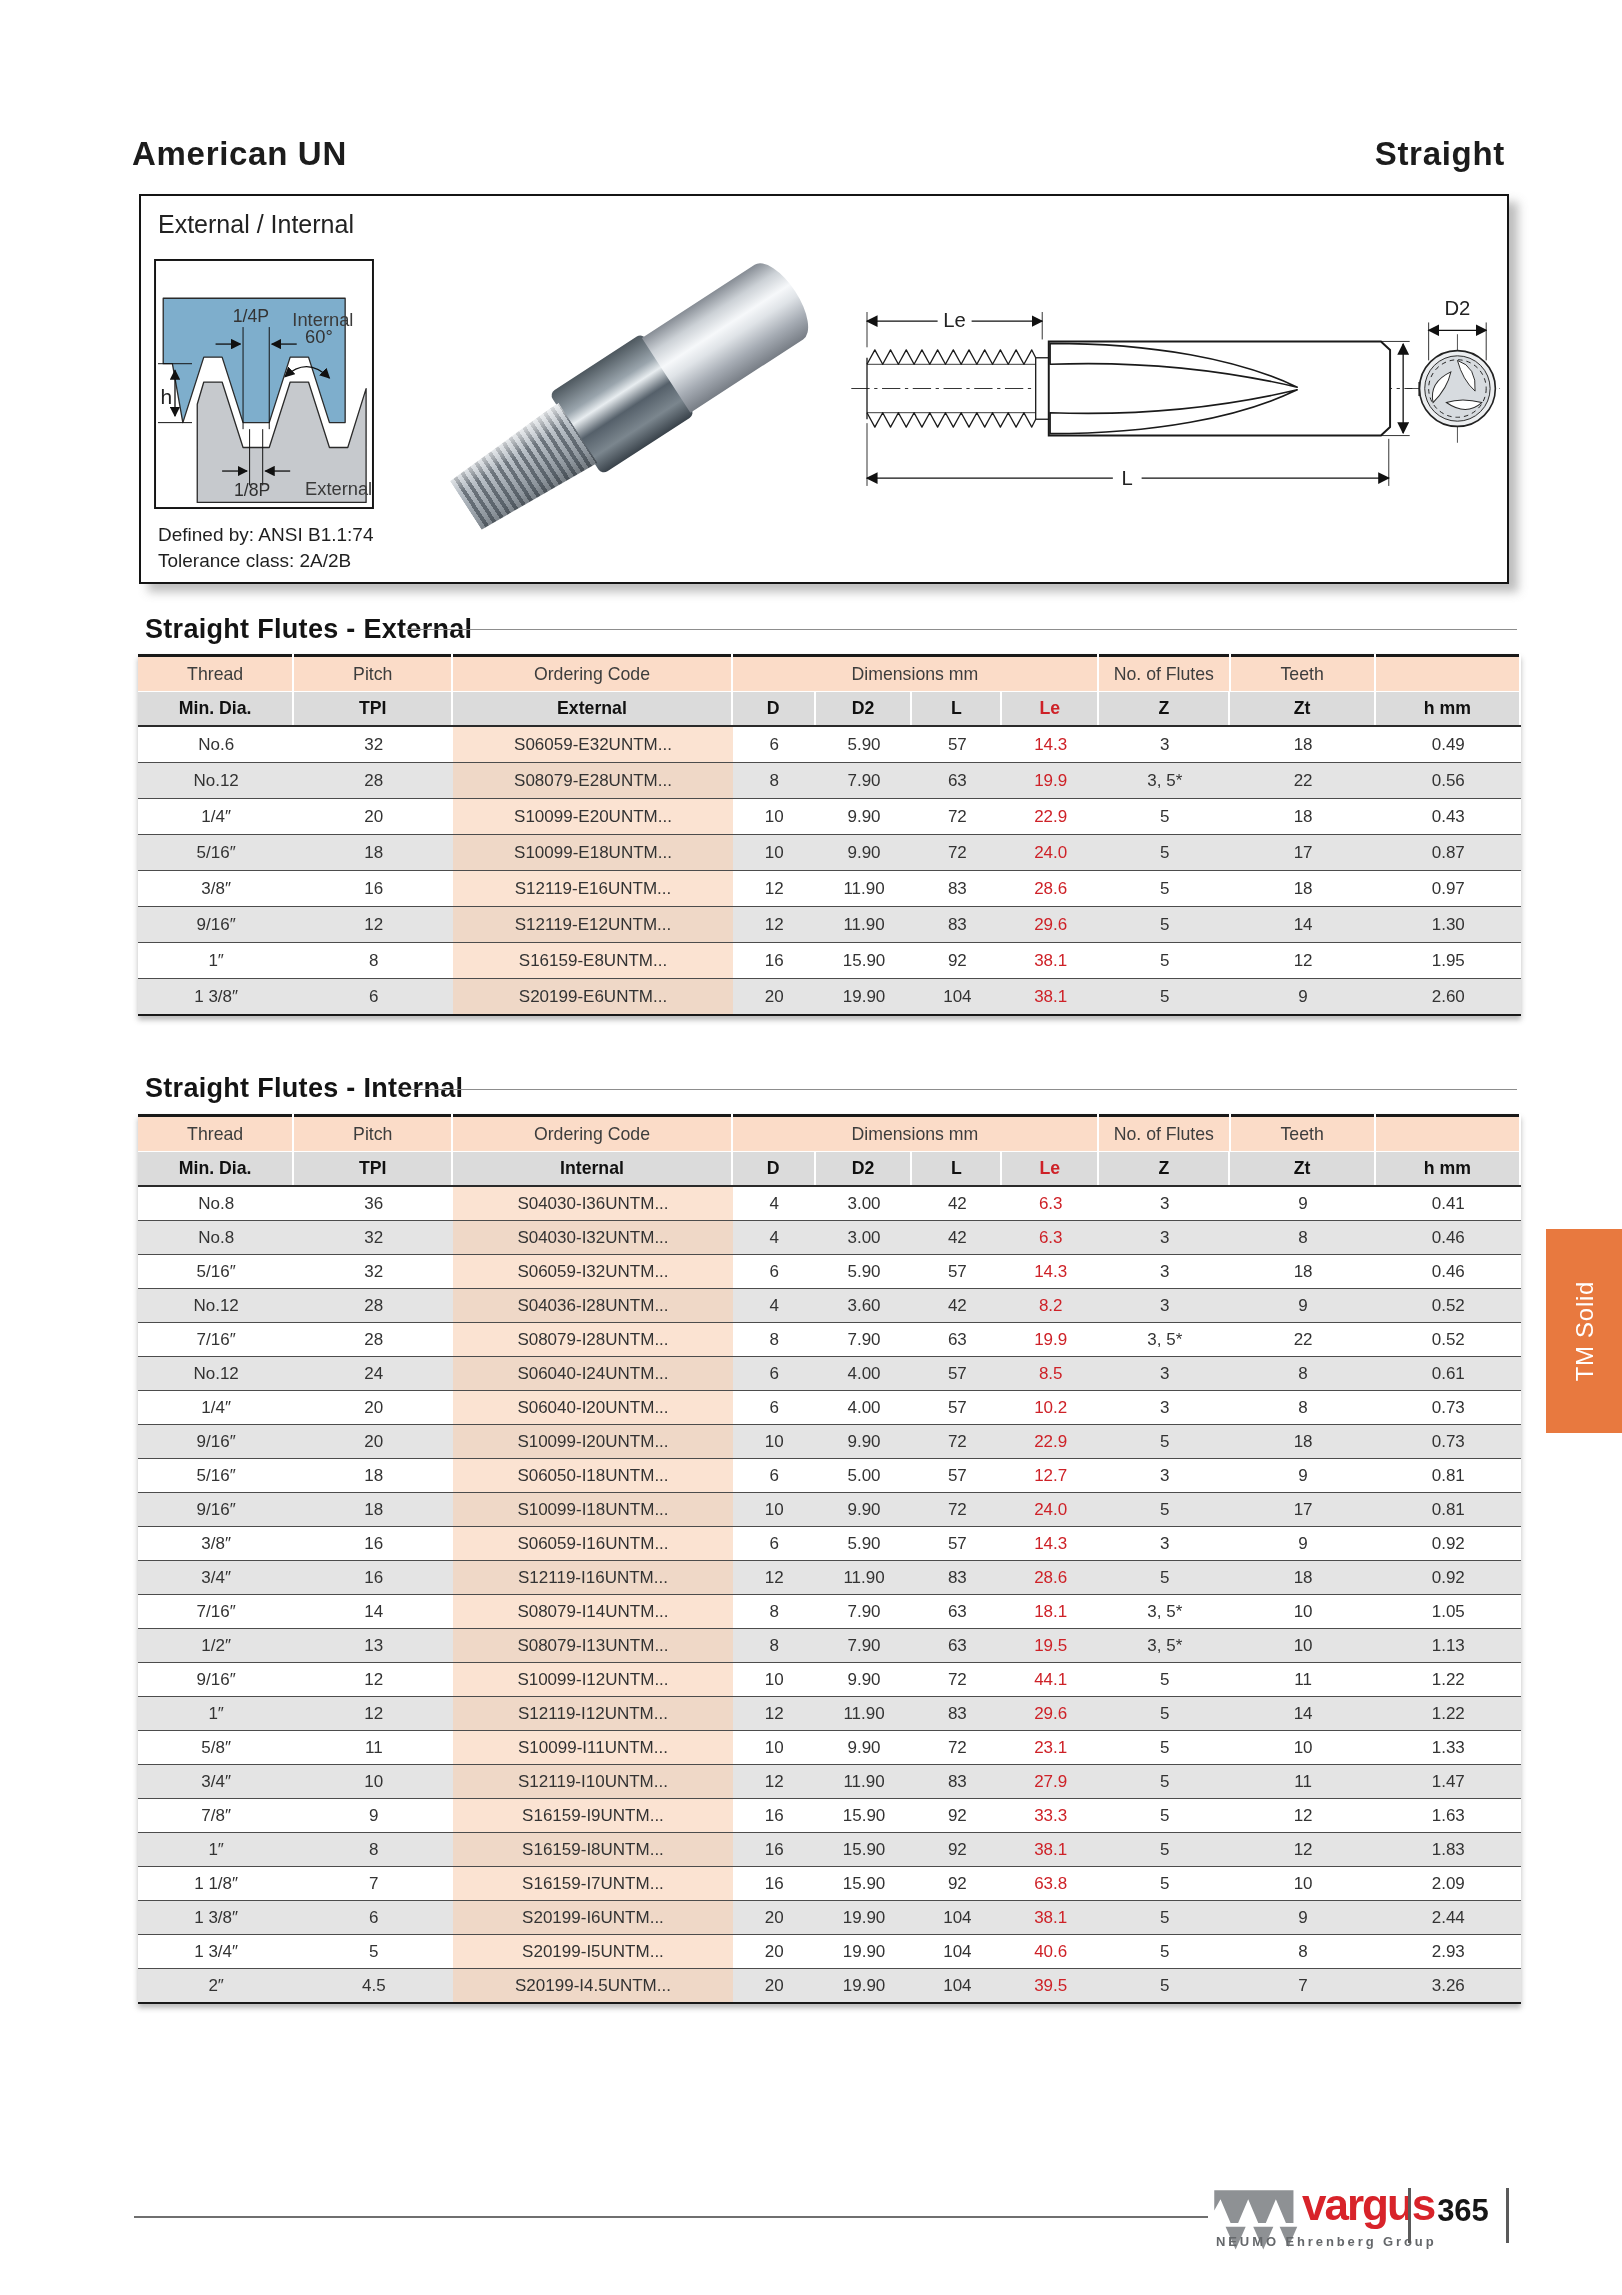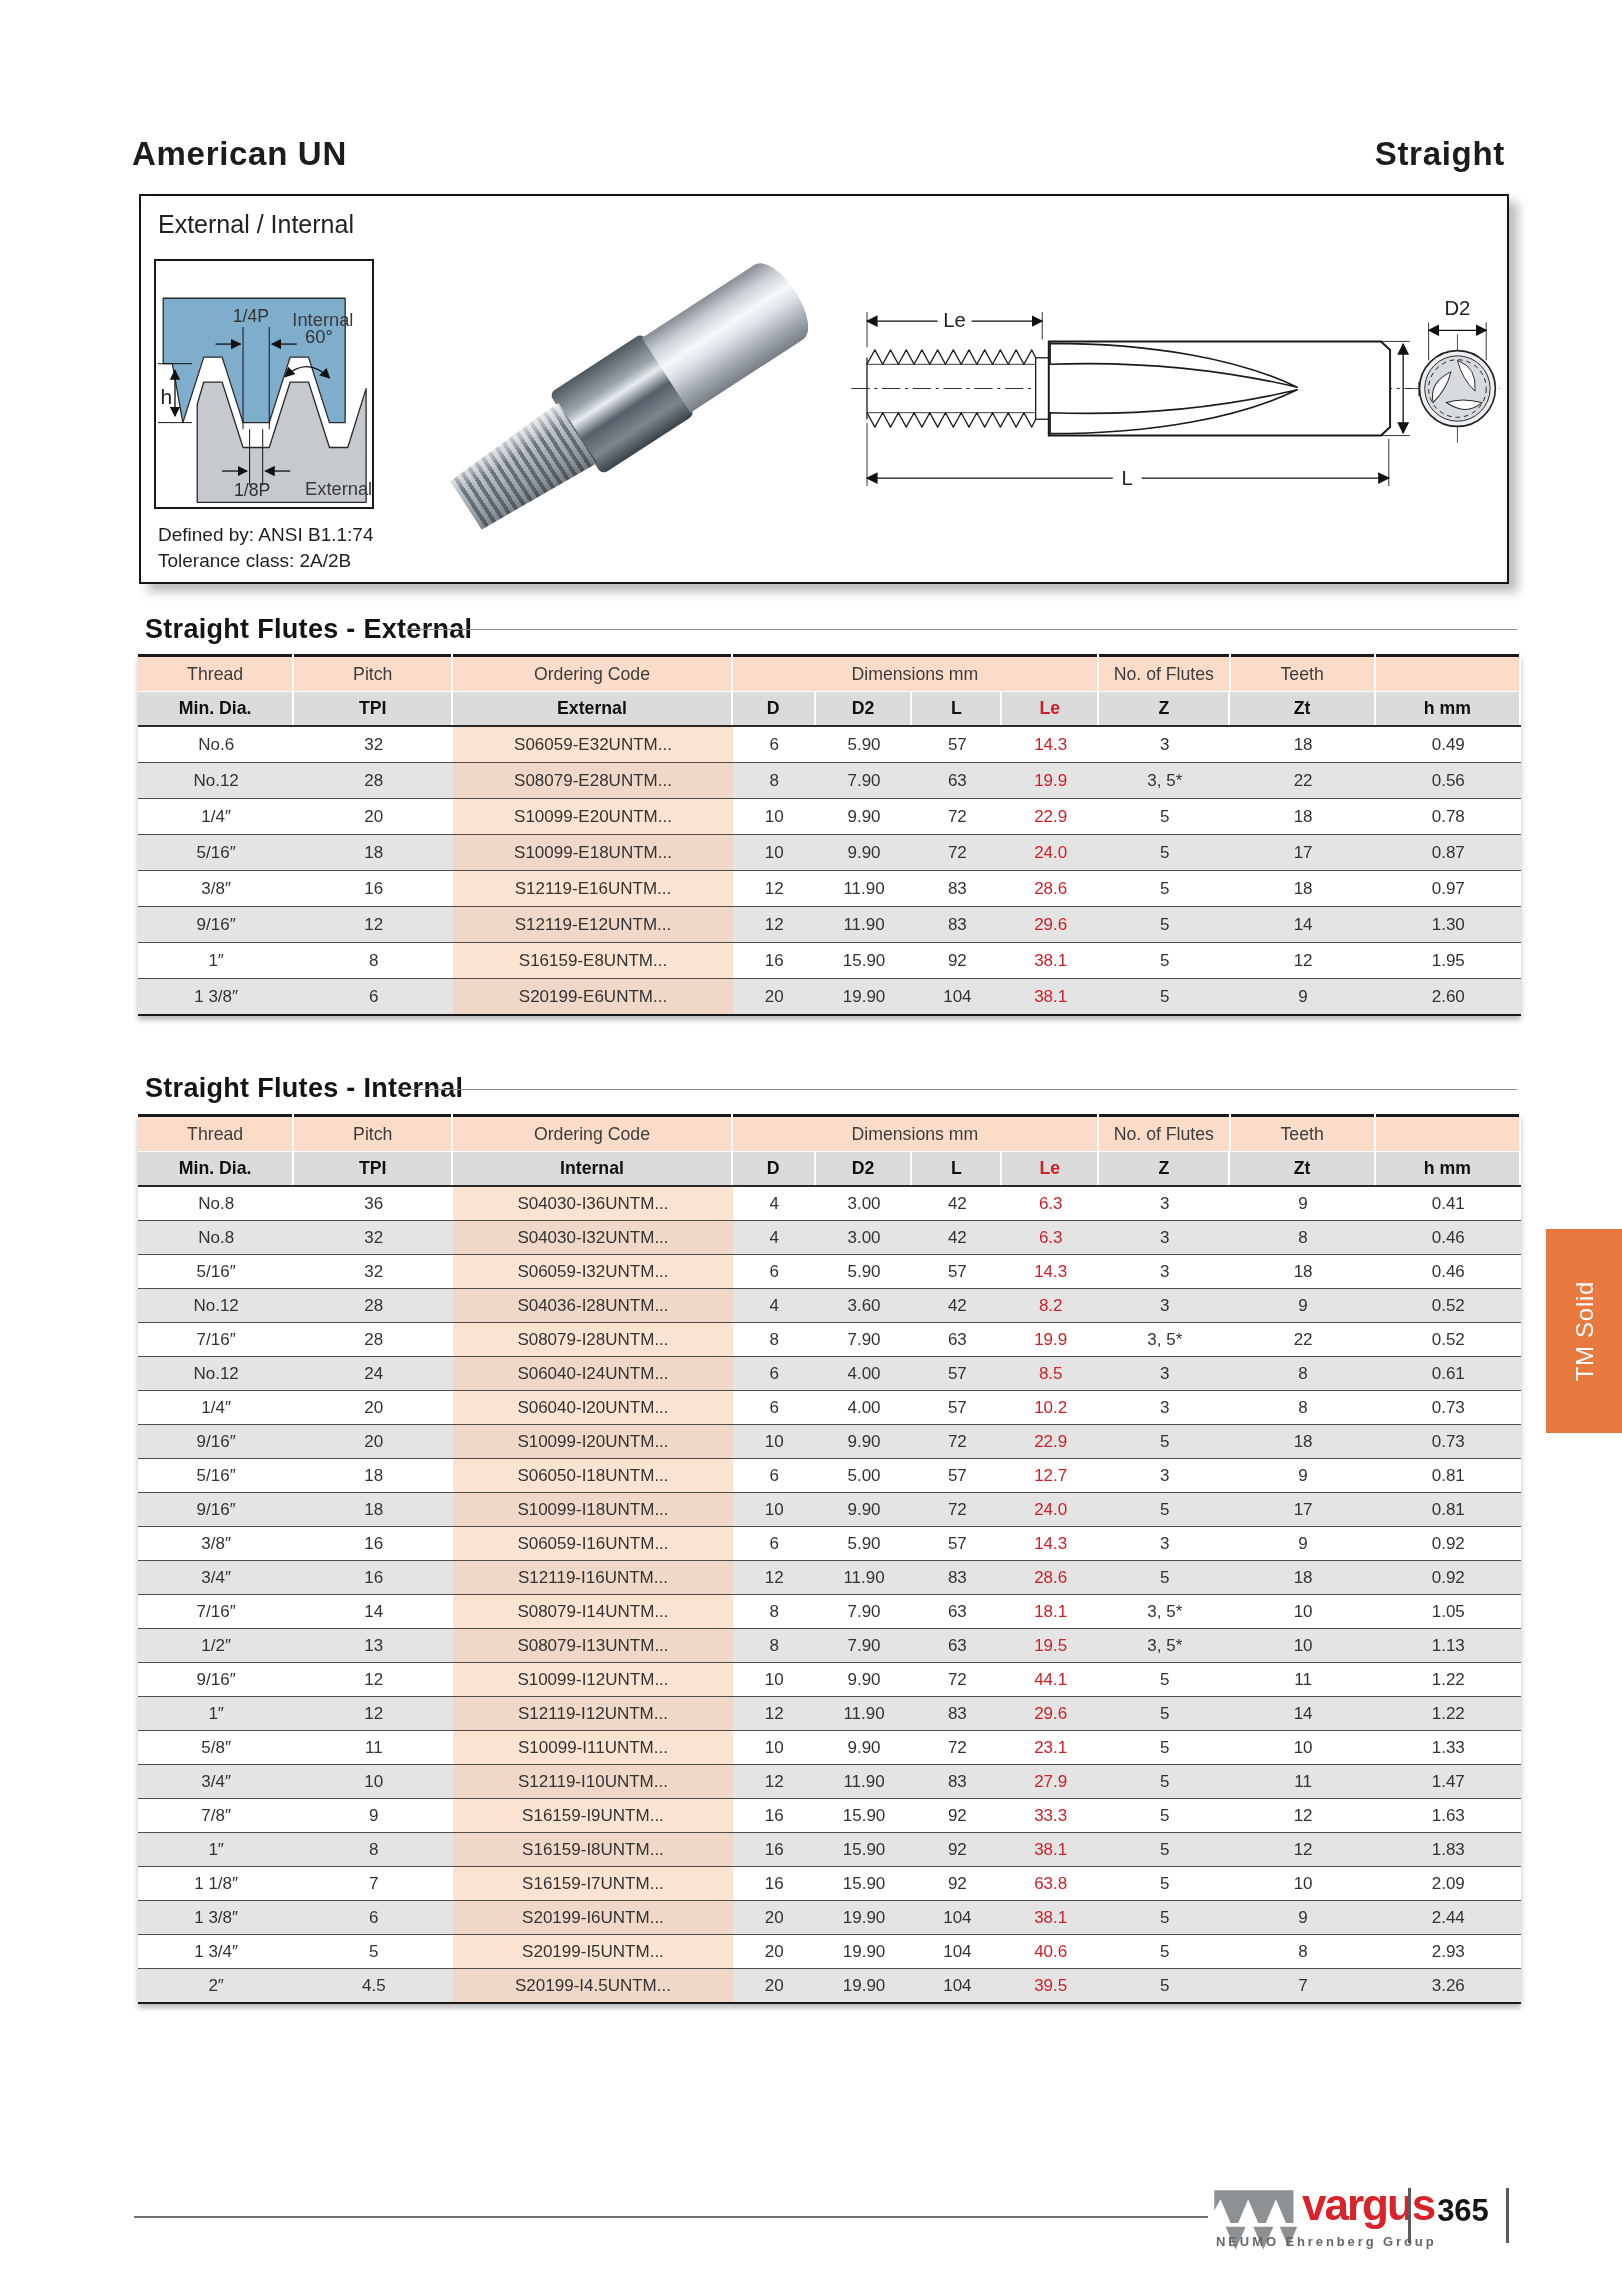--- a/index.html
+++ b/index.html
@@ -248,21 +248,21 @@
       <div class="trow">
         <div class="tcell" style="width: 11.3%;">1/4″</div>
         <div class="tcell" style="width: 11.5%;">20</div>
         <div class="tcell code" style="width: 20.2%;">S10099-E20UNTM...</div>
         <div class="tcell" style="width: 6%;">10</div>
         <div class="tcell" style="width: 7%;">9.90</div>
         <div class="tcell" style="width: 6.5%;">72</div>
         <div class="tcell red" style="width: 7%;">22.9</div>
         <div class="tcell" style="width: 9.5%;">5</div>
         <div class="tcell" style="width: 10.5%;">18</div>
-        <div class="tcell" style="width: 10.5%;">0.78</div>
+        <div class="tcell" style="width: 10.5%;">0.43</div>
       </div>
       <div class="trow alt">
         <div class="tcell" style="width: 11.3%;">5/16″</div>
         <div class="tcell" style="width: 11.5%;">18</div>
         <div class="tcell code" style="width: 20.2%; text-align: center;">S10099-E18UNTM...</div>
         <div class="tcell" style="width: 6%;">10</div>
         <div class="tcell" style="width: 7%;">9.90</div>
         <div class="tcell" style="width: 6.5%;">72</div>
         <div class="tcell red" style="width: 7%;">24.0</div>
         <div class="tcell" style="width: 9.5%;">5</div>

